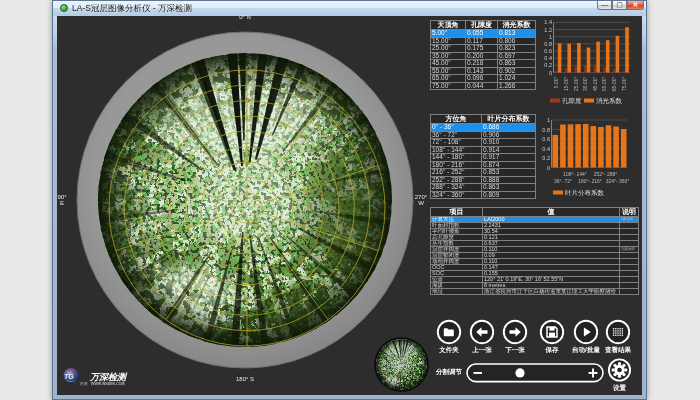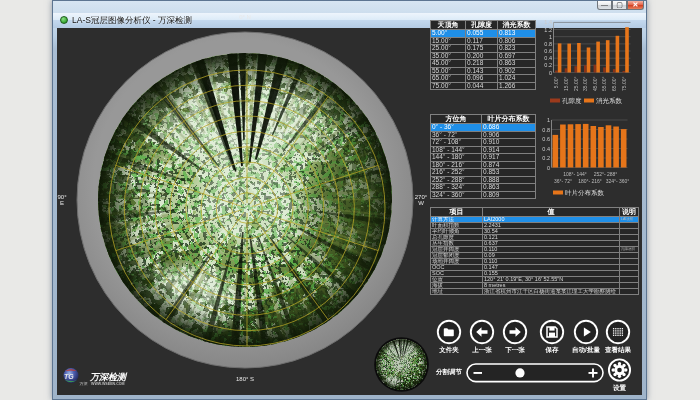--- a/index.html
+++ b/index.html
@@ -1,17 +1,17 @@
 <!DOCTYPE html>
 <html><head><meta charset="utf-8"><style>
 *{margin:0;padding:0;box-sizing:border-box}
 html,body{width:700px;height:400px;overflow:hidden}
 body{background:#e9e9e7;font-family:"Liberation Sans",sans-serif;position:relative}
 #win{position:absolute;left:52px;top:0;width:595px;height:400px;background:linear-gradient(180deg,#d7e5f2 0%,#b9cfe4 9%,#a9bed4 12%,#9fb4ca 100%);box-shadow:0 0 6px rgba(60,80,110,.55);border:1px solid #5d7591}
-#title{position:absolute;left:0;top:12px;width:100%;height:15px;background:linear-gradient(180deg,#eef5fc 0%,#dcebf8 45%,#c3d8ee 50%,#b4cbe4 100%);text-align:center;}
+#title{position:absolute;left:0;top:0;width:100%;height:15px;background:linear-gradient(180deg,#eef5fc 0%,#dcebf8 45%,#c3d8ee 50%,#b4cbe4 100%);text-align:center;}
 #title .ic{position:absolute;left:7px;top:2.5px;width:8px;height:8px;border-radius:50%;background:radial-gradient(circle at 35% 30%,#8fe08a,#3fae3a 60%,#207a20);border:1px solid #1c5c1c}
 #title .tx{position:absolute;left:19px;top:1.5px;font-size:8.5px;color:#111;letter-spacing:0px;text-shadow:0 0 2px #fff}
 #wbtn{position:absolute;right:2px;top:0;height:9px;display:flex}
 #wbtn div{height:9px;border:1px solid #70767c;border-top:none;font-size:7px;line-height:7px;text-align:center;color:#333}
 #wbtn .mn{width:15px;border-radius:0 0 0 3px;background:linear-gradient(180deg,#fdfdfd,#e8eaec 50%,#ccd0d5 50%,#dfe3e7)}
 #wbtn .mx{width:15px;background:linear-gradient(180deg,#fdfdfd,#e8eaec 50%,#ccd0d5 50%,#dfe3e7)}
 #wbtn .cl{width:17px;border-radius:0 0 3px 0;background:linear-gradient(180deg,#f5b3a4,#e46a50 45%,#cf3a1d 50%,#e8825f);color:#fff;font-weight:bold}
 #content{position:absolute;left:4px;top:13px;width:585px;height:381px;background:#2d2d2d;overflow:hidden}
 .dl{position:absolute;color:#e8e8e8;font-size:6px;text-align:center}
 

